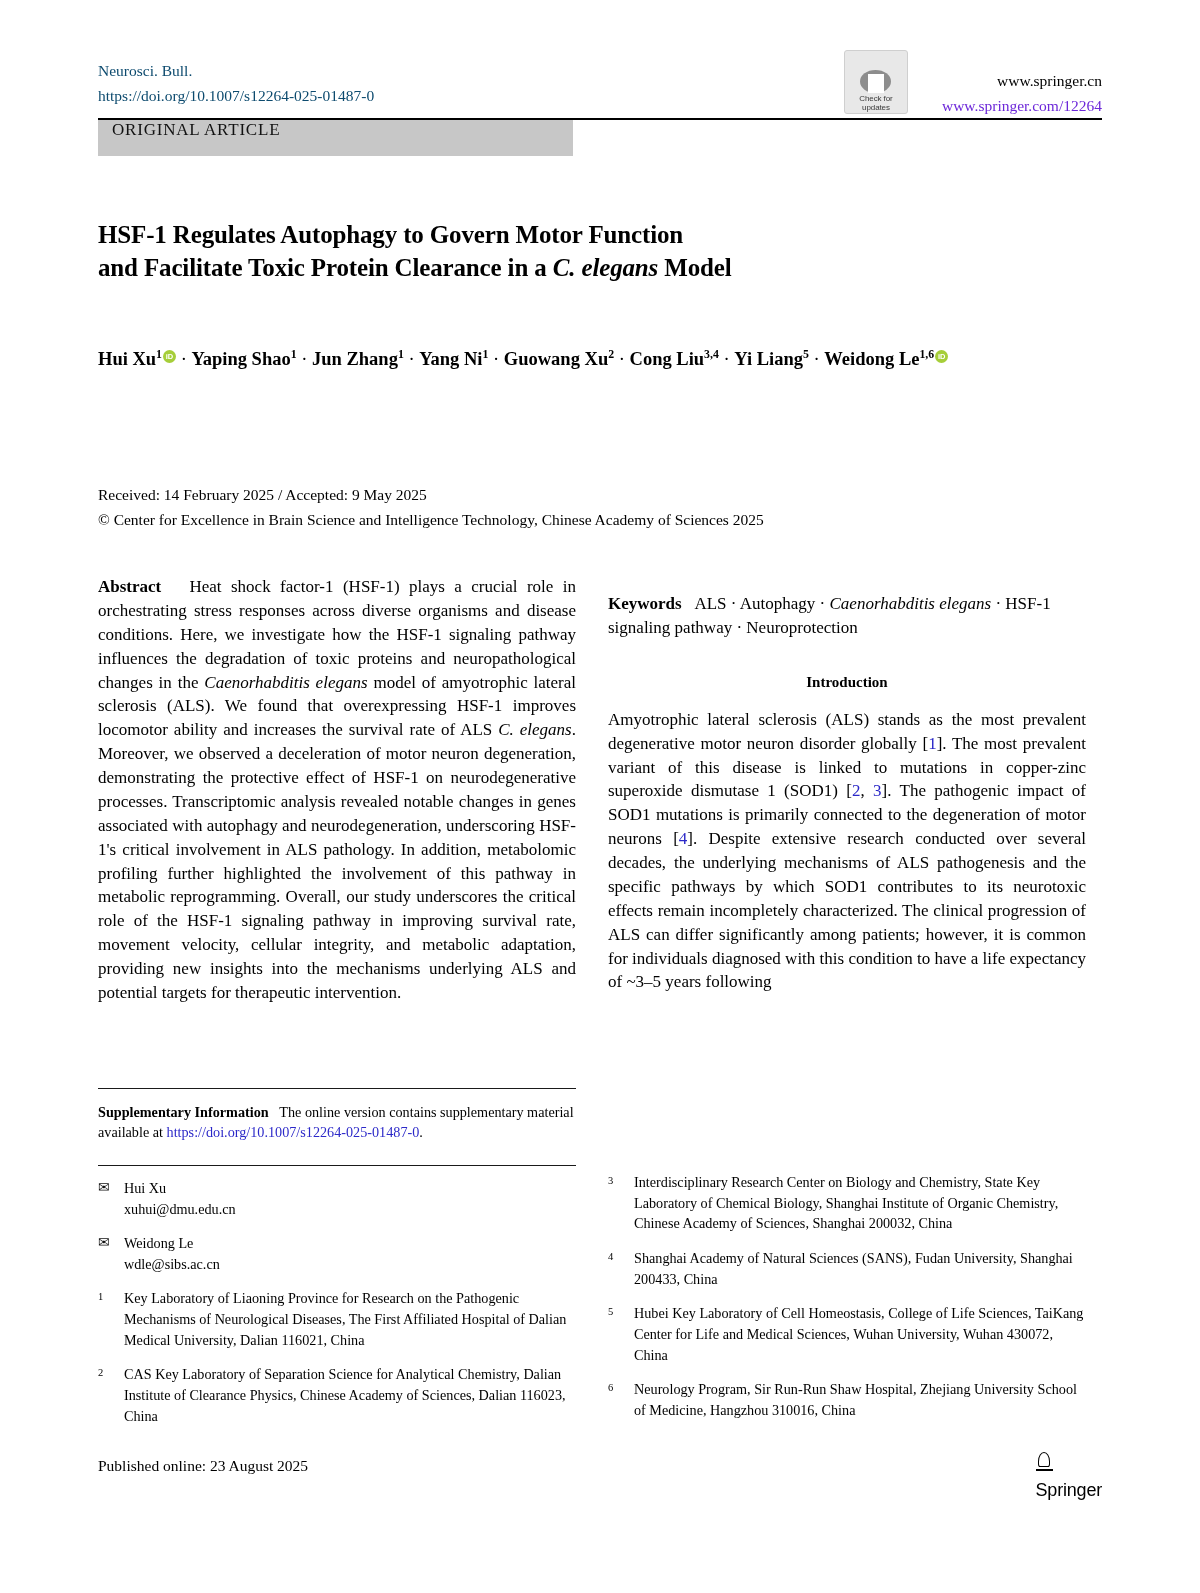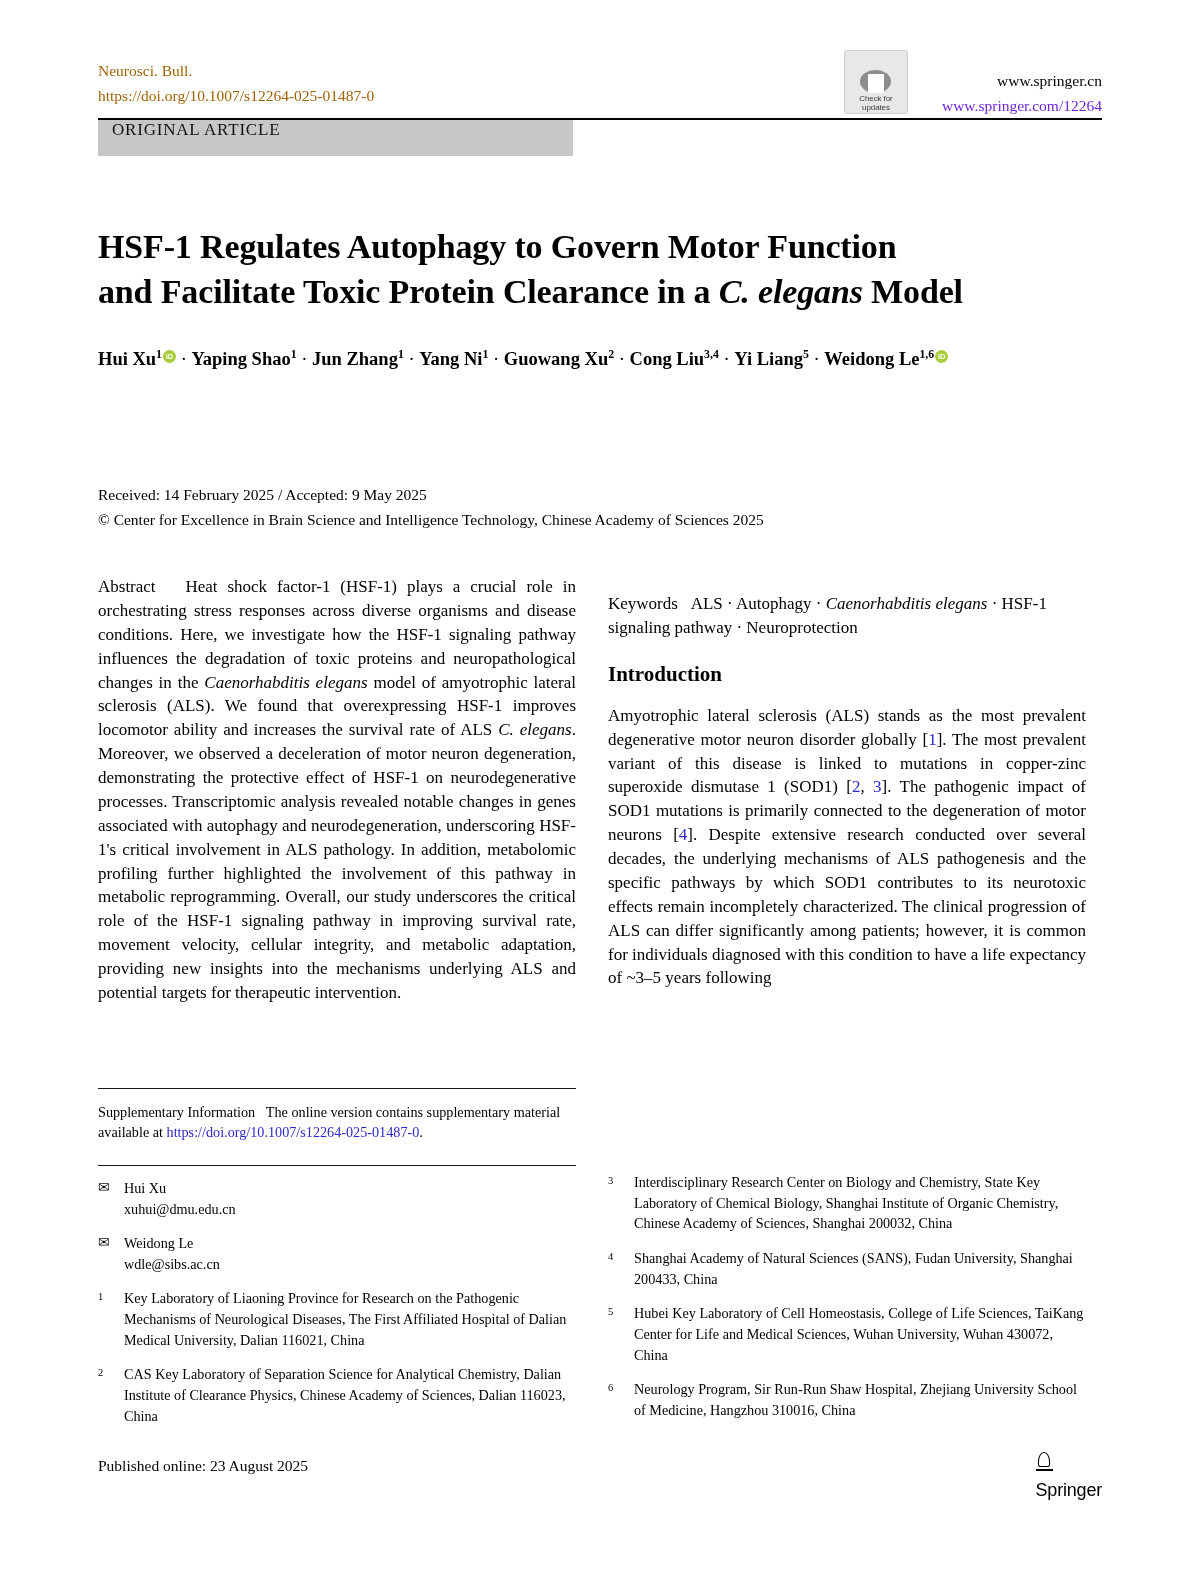--- a/index.html
+++ b/index.html
@@ -28,21 +28,21 @@
     left: 98px;
     top: 58px;
     width: 1004px;
   }
   .journal-block {
     position: absolute;
     left: 0;
     top: 0;
     font-size: 15.5px;
     line-height: 1.62;
-    color: #a16207;
+    color: #0c4a6e;
   }
   .journal-name { white-space: nowrap; }
   .journal-doi { white-space: nowrap; }
 
   .header-right {
     position: absolute;
     right: 0;
     top: -8px;
     display: flex;
     align-items: flex-start;
@@ -133,21 +133,21 @@
     padding-left: 14px;
     color: #111;
   }
 
   
   .title {
     position: absolute;
     left: 98px;
     top: 201px;
     width: 870px;
-    font-size: 34px;
+    font-size: 25px;
     font-weight: bold;
     line-height: 1.325;
     letter-spacing: -0.15px;
   }
   .title em { font-style: italic; }
 
   
   .authors {
     position: absolute;
     left: 98px;
@@ -211,28 +211,29 @@
     width: 478px;
   }
   .body-text {
     font-size: 17px;
     line-height: 1.405;
     text-align: justify;
     text-justify: inter-word;
     hyphens: none;
   }
   .body-text em { font-style: italic; }
-  .lbl-bold { font-weight: normal; }
+  .lbl-bold { font-weight: bold; }
   .cite { color: #2b28c8; }
 
   .section-head {
-    font-size: 21px;
+    font-size: 15px;
     font-weight: bold;
-    margin-top: 22px;
+    margin-top: 34px;
     margin-bottom: 17px;
+    text-align: center;
   }
   .keywords {
     font-size: 17px;
     line-height: 1.405;
     margin-top: 34px;
   }
   .keywords em { font-style: italic; }
 
   
   .foot-left {

